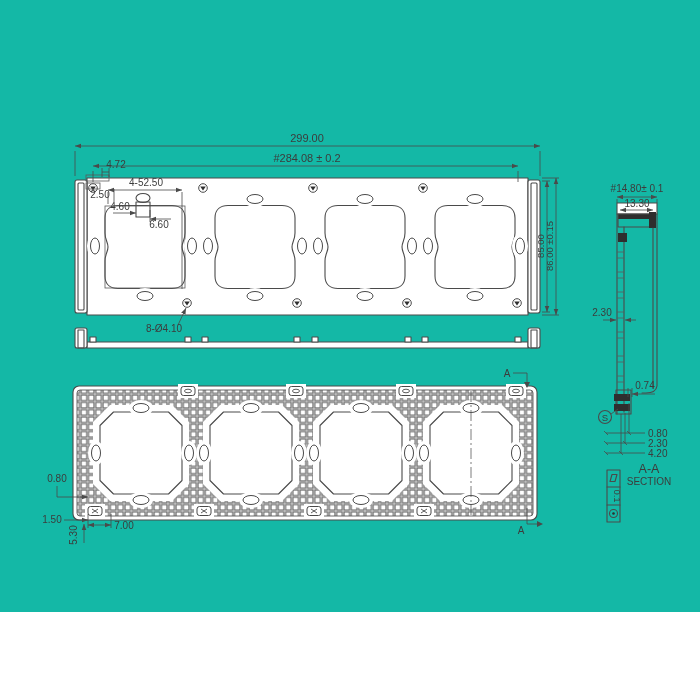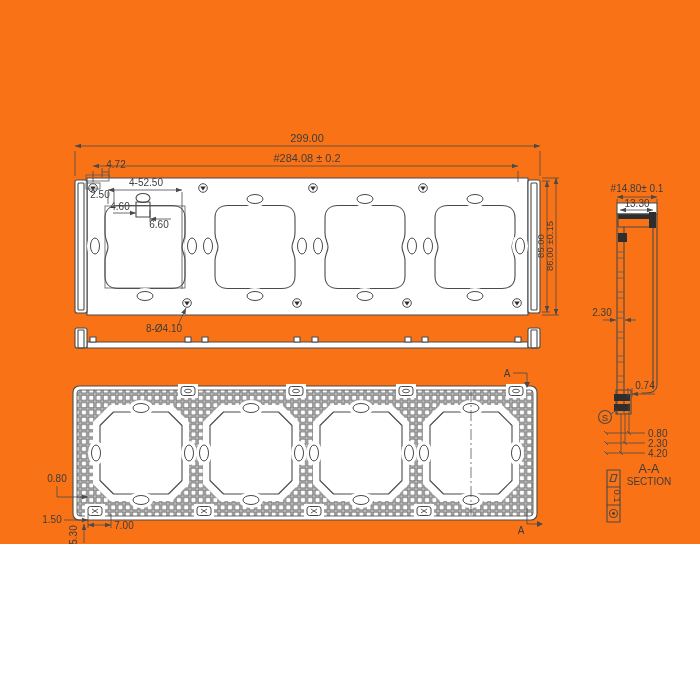--- a/index.html
+++ b/index.html
@@ -1,16 +1,16 @@
 <!DOCTYPE html>
 <html><head>
 <meta charset="utf-8">
 <style>
   html,body{margin:0;padding:0;background:#ffffff;}
-  .stage{position:relative;width:700px;height:544px;background:#f97316;overflow:hidden;}
+  .stage{position:relative;width:700px;height:612px;background:#14b8a6;overflow:hidden;}
   svg{display:block;}
   .ln{fill:none;stroke:#4a4a4a;stroke-width:1.1;stroke-linejoin:round;stroke-linecap:round;}
   .lnw{fill:#ffffff;stroke:#4a4a4a;stroke-width:1.1;stroke-linejoin:round;}
   .thin{fill:none;stroke:#5a5a5a;stroke-width:0.8;}
   .dim{fill:none;stroke:#4a4a4a;stroke-width:0.8;}
   .dark{fill:#2e2e2e;stroke:none;}
   .halo{fill:#ffffff;stroke:none;}
   text{font-family:"Liberation Sans","DejaVu Sans",sans-serif;fill:#3c3c3c;}
   .t11{font-size:11px;}
   .t10{font-size:10px;}

